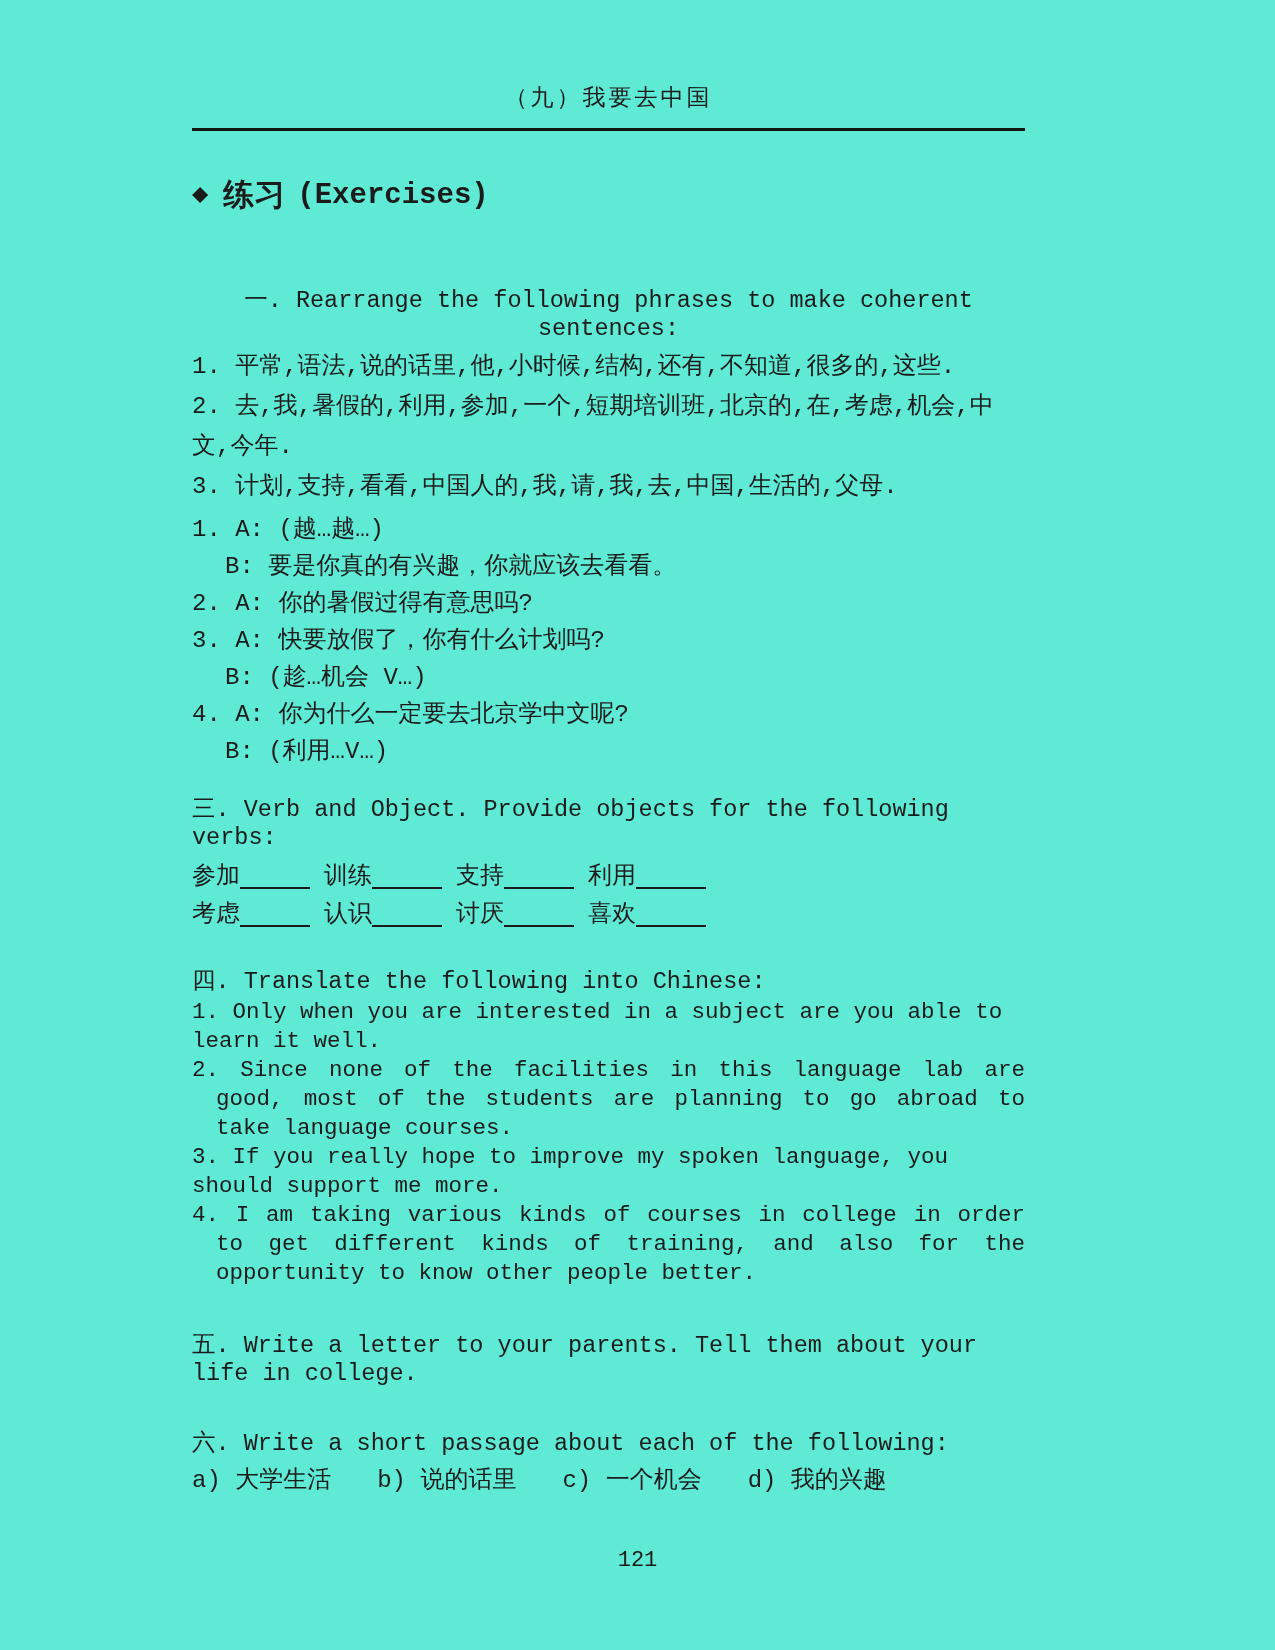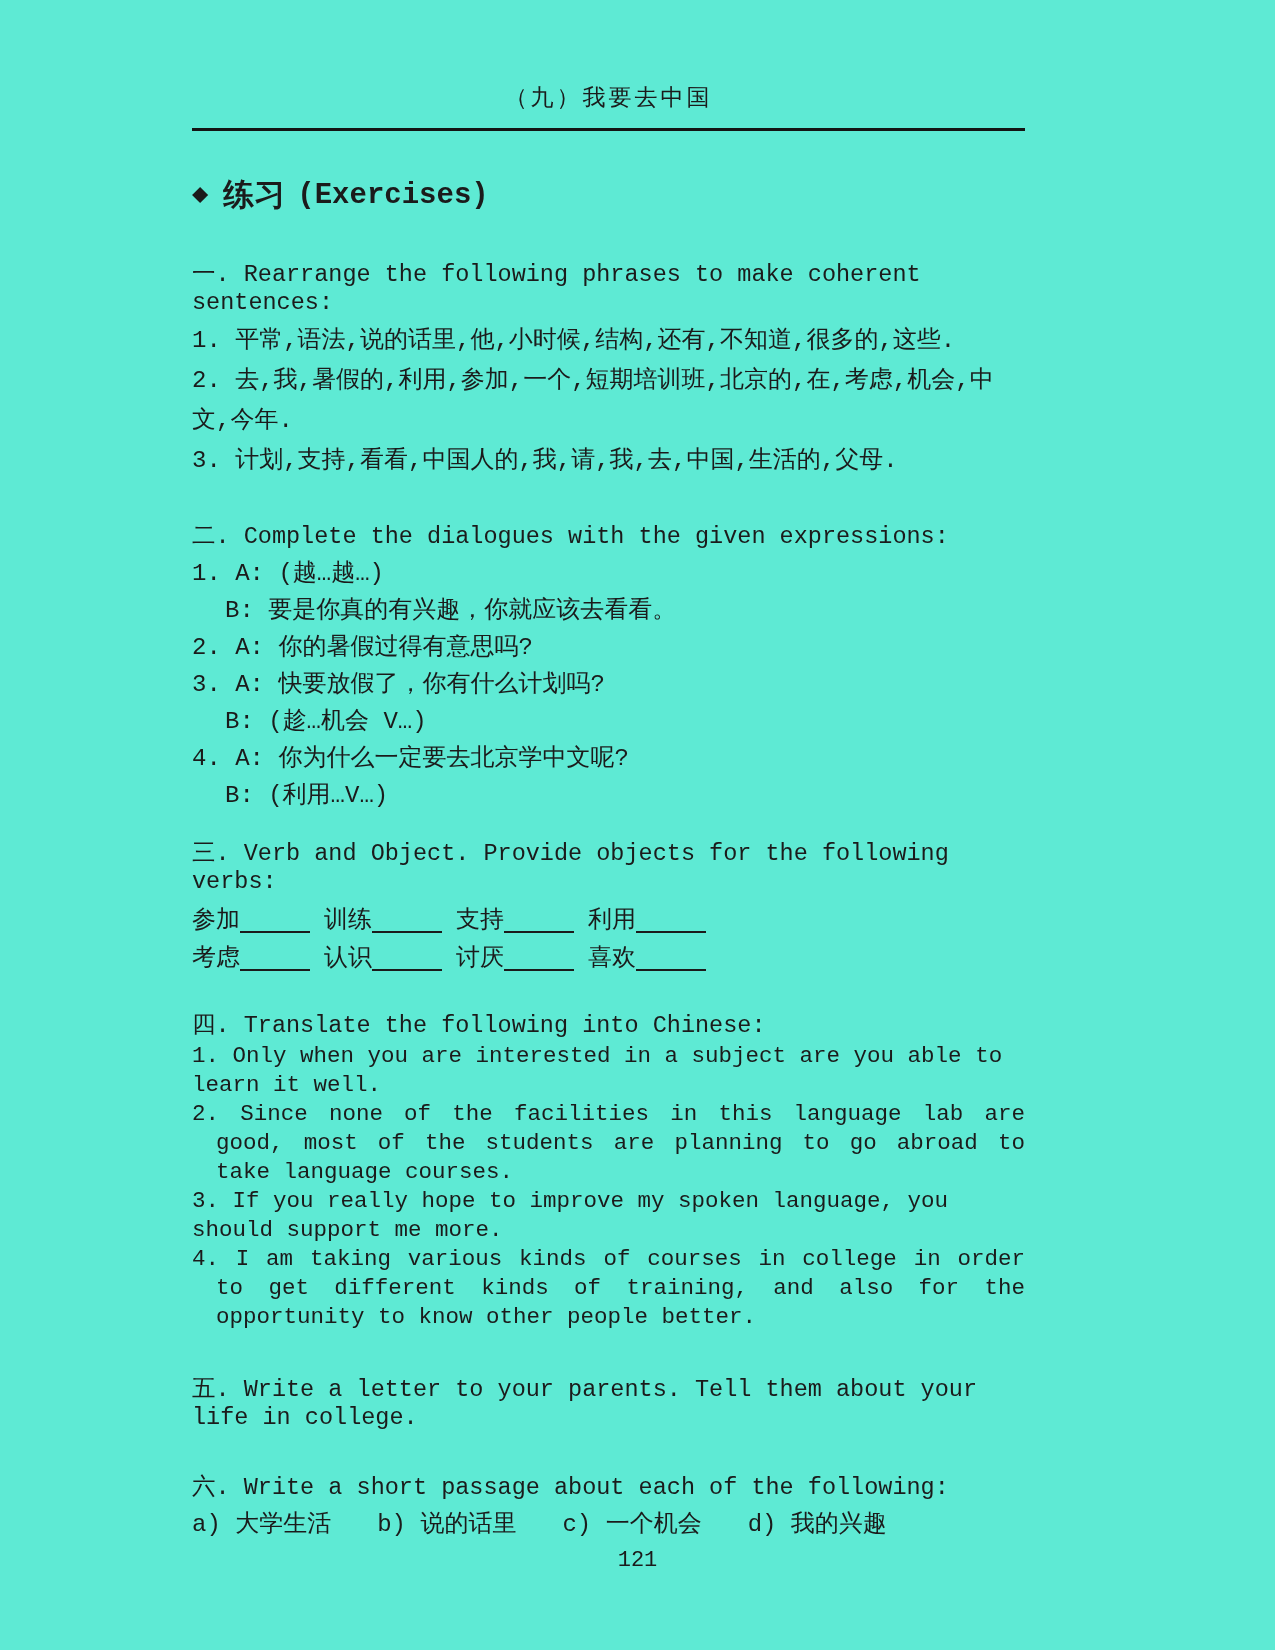--- a/index.html
+++ b/index.html
@@ -39,21 +39,21 @@
     display: flex;
     align-items: center;
     height: 36px;
   }
   .diamond-icon { font-size: 27px; line-height: 1; margin-right: 15px; }
   .ex-title-cn { font-size: 31px; font-weight: bold; margin-right: 12px; }
   .ex-title-en { font-size: 29px; font-weight: bold; }
 
   .sec-title { font-size: 23.5px; line-height: 28px; }
 
-  .s1-title { margin-top: 48px; }
+  .s1-title { margin-top: 74px; text-align: center; }
   .s1-list { margin-top: 4px; }
   .s1-item { font-size: 24px; line-height: 40px; }
 
   .s2-title { margin-top: 42px; }
   .dlg-list { margin-top: 4px; }
   .dlg-line { font-size: 24px; line-height: 37px; }
   .dlg-b { padding-left: 33px; }
 
   .s3-title { margin-top: 26px; }
   .verb-rows { margin-top: 6px; }
@@ -108,21 +108,20 @@
       <span class="ex-title-en">(Exercises)</span>
     </div>
 
     <p class="sec-title s1-title">一. Rearrange the following phrases to make coherent sentences:</p>
     <div class="s1-list">
       <p class="s1-item">1.  平常,语法,说的话里,他,小时候,结构,还有,不知道,很多的,这些.</p>
       <p class="s1-item">2.  去,我,暑假的,利用,参加,一个,短期培训班,北京的,在,考虑,机会,中文,今年.</p>
       <p class="s1-item">3.  计划,支持,看看,中国人的,我,请,我,去,中国,生活的,父母.</p>
     </div>
 
-    <p class="sec-title s2-title">二. Complete the dialogues with the given expressions:</p>
     <div class="dlg-list">
       <p class="dlg-line">1. A: (越…越…)</p>
       <p class="dlg-line dlg-b">B: 要是你真的有兴趣，你就应该去看看。</p>
       <p class="dlg-line">2. A: 你的暑假过得有意思吗?</p>
       <p class="dlg-line">3. A: 快要放假了，你有什么计划吗?</p>
       <p class="dlg-line dlg-b">B: (趁…机会 V…)</p>
       <p class="dlg-line">4. A: 你为什么一定要去北京学中文呢?</p>
       <p class="dlg-line dlg-b">B: (利用…V…)</p>
     </div>
 

